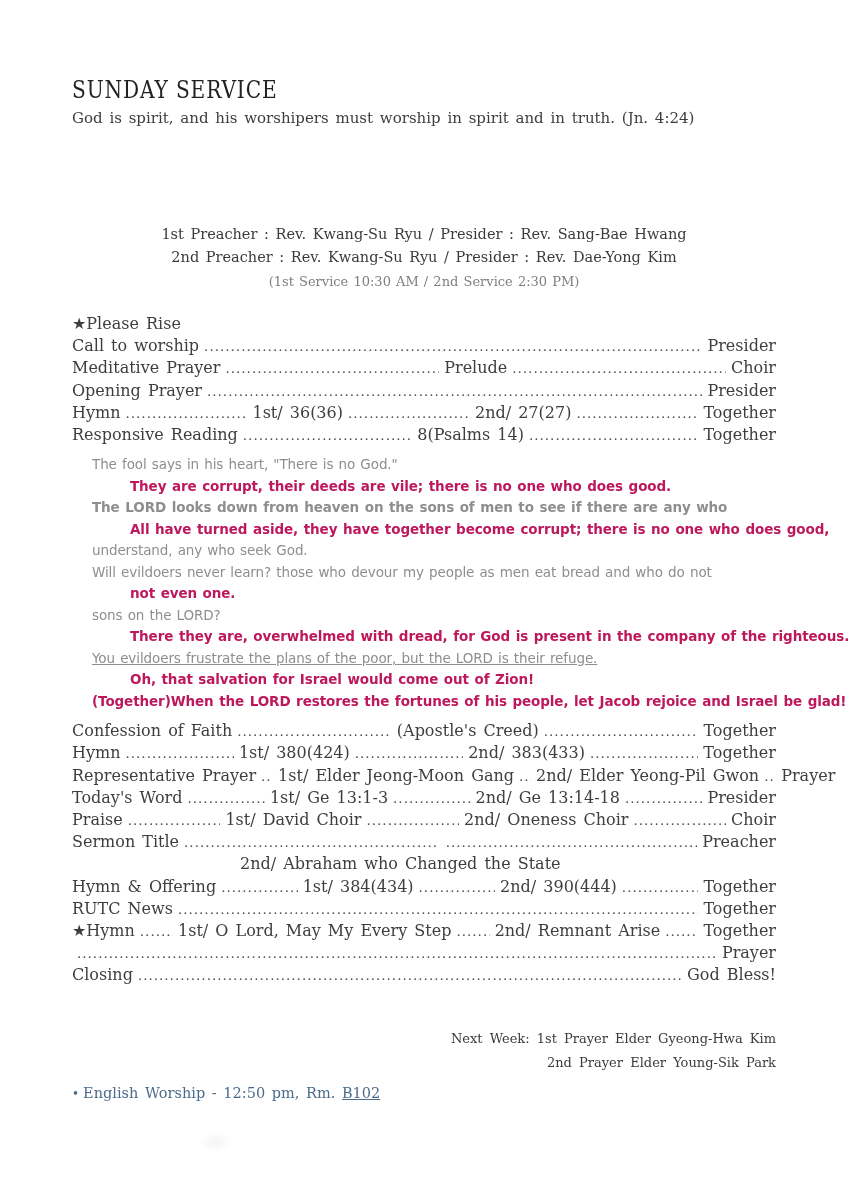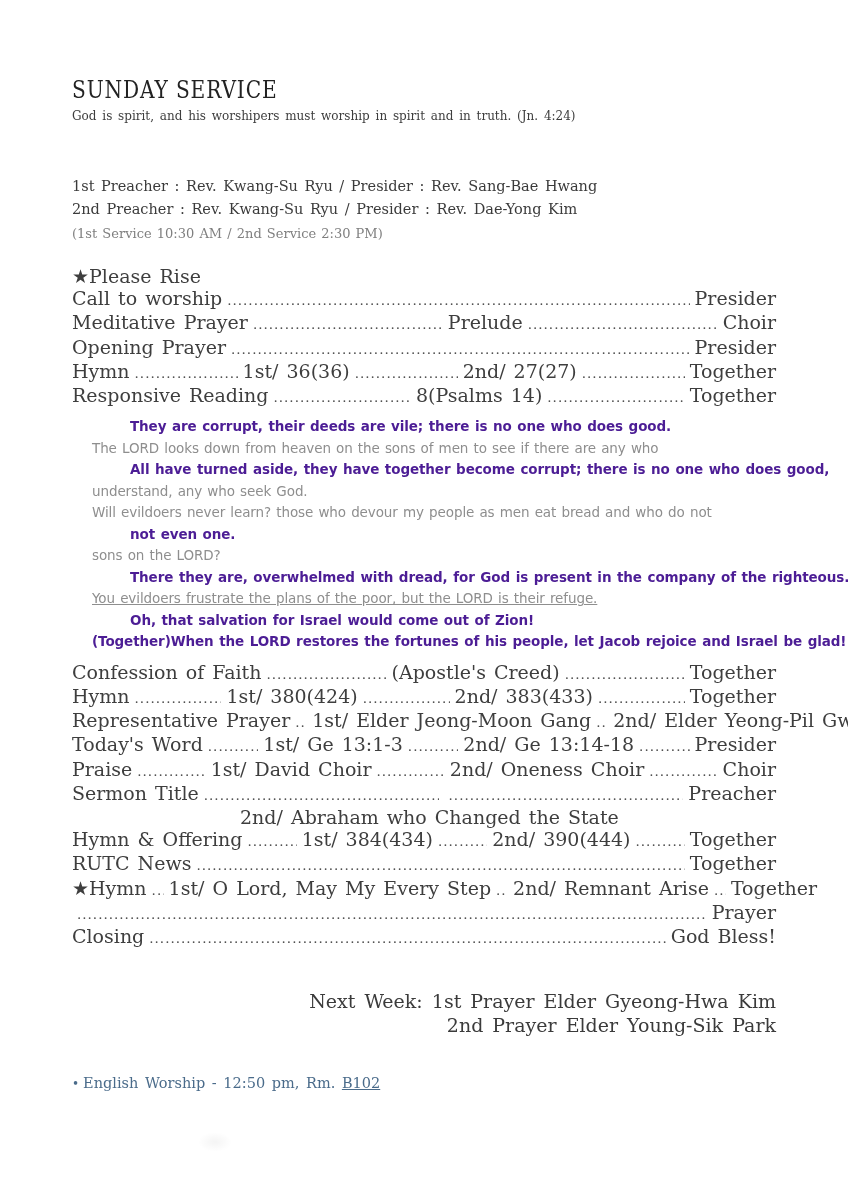--- a/index.html
+++ b/index.html
@@ -4,46 +4,46 @@
 <style>
   html,body{margin:0;padding:0;background:#ffffff;}
   body{width:848px;height:1200px;overflow:hidden;
        font-family:"DejaVu Serif","DejaVu Sans",serif;color:#3b3b3b;}
   .page{position:relative;width:848px;height:1176px;background:#fff;}
   .content{padding:0 72px;}
 
   .title{margin:0;padding-top:76px;font-size:24px;font-weight:400;color:#222;
          letter-spacing:1px;transform:scaleX(0.84);transform-origin:left bottom;
          white-space:nowrap;}
-  .subtitle{margin-top:5px;font-size:12px;color:#3d3d3d;word-spacing:2px;}
-
-  .preachers{margin-top:52px;text-align:left;font-size:14.5px;line-height:23px;
+  .subtitle{margin-top:5px;font-size:15px;color:#3d3d3d;word-spacing:2px;}
+
+  .preachers{margin-top:96px;text-align:center;font-size:14.5px;line-height:23px;
              color:#3b3b3b;word-spacing:2px;}
   .preachers .times{font-size:13px;color:#7f7f7f;margin-top:1px;word-spacing:1px;}
 
-  .program{font-size:19px;color:#3e3e3e;word-spacing:2px;}
+  .program{font-size:16px;color:#3e3e3e;word-spacing:2px;}
   #program1{margin-top:20px;}
   .prog-row{display:flex;align-items:baseline;line-height:22.2px;white-space:nowrap;}
   .prog-row .lbl,.prog-row .cell,.prog-row .rightcol{flex:0 0 auto;}
   .prog-row.cont{padding-left:168px;}
   .leader{flex:1 1 0;min-width:12px;overflow:hidden;white-space:nowrap;
           margin:0 5px;color:#4d4d4d;}
   .leader::after{content:"..........................................................................................................................................................................................";
           letter-spacing:1px;font-size:13.5px;}
 
   .reading{margin:8px -6px 8px 20px;font-family:"DejaVu Sans",sans-serif;
            font-size:13.5px;line-height:21.5px;color:#8e8e8e;word-spacing:1px;
            letter-spacing:-0.1px;}
   .reading .line{white-space:nowrap;}
-  .reading .line.bold{color:#4c1d95;font-weight:700;}
-
-  .next-week{margin-top:40px;text-align:right;font-size:19px;line-height:24px;
+  .reading .line.bold{color:#be185d;font-weight:700;}
+
+  .next-week{margin-top:40px;text-align:right;font-size:13px;line-height:24px;
              color:#3b3b3b;word-spacing:3px;}
 
-  .announce{margin-top:38px;font-size:14.5px;color:#4a6b8a;word-spacing:2px;}
+  .announce{margin-top:10px;font-size:14.5px;color:#4a6b8a;word-spacing:2px;}
   .announce .bullet{font-size:12px;margin-right:4px;}
   .announce .room{text-decoration:underline;cursor:pointer;}
 
   .smudge{position:absolute;left:198px;top:1132px;width:34px;height:20px;
           background:radial-gradient(ellipse at center,rgba(0,0,0,0.045),rgba(0,0,0,0) 70%);}
 </style>
 </head>
 <body>
 
 <div class="page">
@@ -91,22 +91,23 @@
         <div class="prog-row">
           <span class="lbl">Responsive Reading</span>
           <span class="leader"></span>
           <span class="cell">8(Psalms 14)</span>
           <span class="leader"></span>
           <span class="rightcol">Together</span>
         </div>
       </div>
 
     <div class="reading" id="reading">
+        <div class="line" style="padding-left: 0px;">The fool says in his heart, "There is no God."</div>
         <div class="line bold" style="padding-left: 38px;">They are corrupt, their deeds are vile; there is no one who does good.</div>
-        <div class="line" style="padding-left: 0px;">The LORD looks down from heaven on the sons of men to see if there are any who</div>
+        <div class="line" style="padding-left: 0px; font-weight: bold;">The LORD looks down from heaven on the sons of men to see if there are any who</div>
         <div class="line bold" style="padding-left: 38px;">All have turned aside, they have together become corrupt; there is no one who does good,</div>
         <div class="line" style="padding-left: 0px;">understand, any who seek God.</div>
         <div class="line" style="padding-left: 0px;">Will evildoers never learn? those who devour my people as men eat bread and who do not</div>
         <div class="line bold" style="padding-left: 38px;">not even one.</div>
         <div class="line" style="padding-left: 0px;">sons on the LORD?</div>
         <div class="line bold" style="padding-left: 38px;">There they are, overwhelmed with dread, for God is present in the company of the righteous.</div>
         <div class="line" style="padding-left: 0px; text-decoration: underline;">You evildoers frustrate the plans of the poor, but the LORD is their refuge.</div>
         <div class="line bold" style="padding-left: 38px;">Oh, that salvation for Israel would come out of Zion!</div>
         <div class="line bold" style="padding-left: 0px;">(Together)When the LORD restores the fortunes of his people, let Jacob rejoice and Israel be glad!</div>
       </div>

